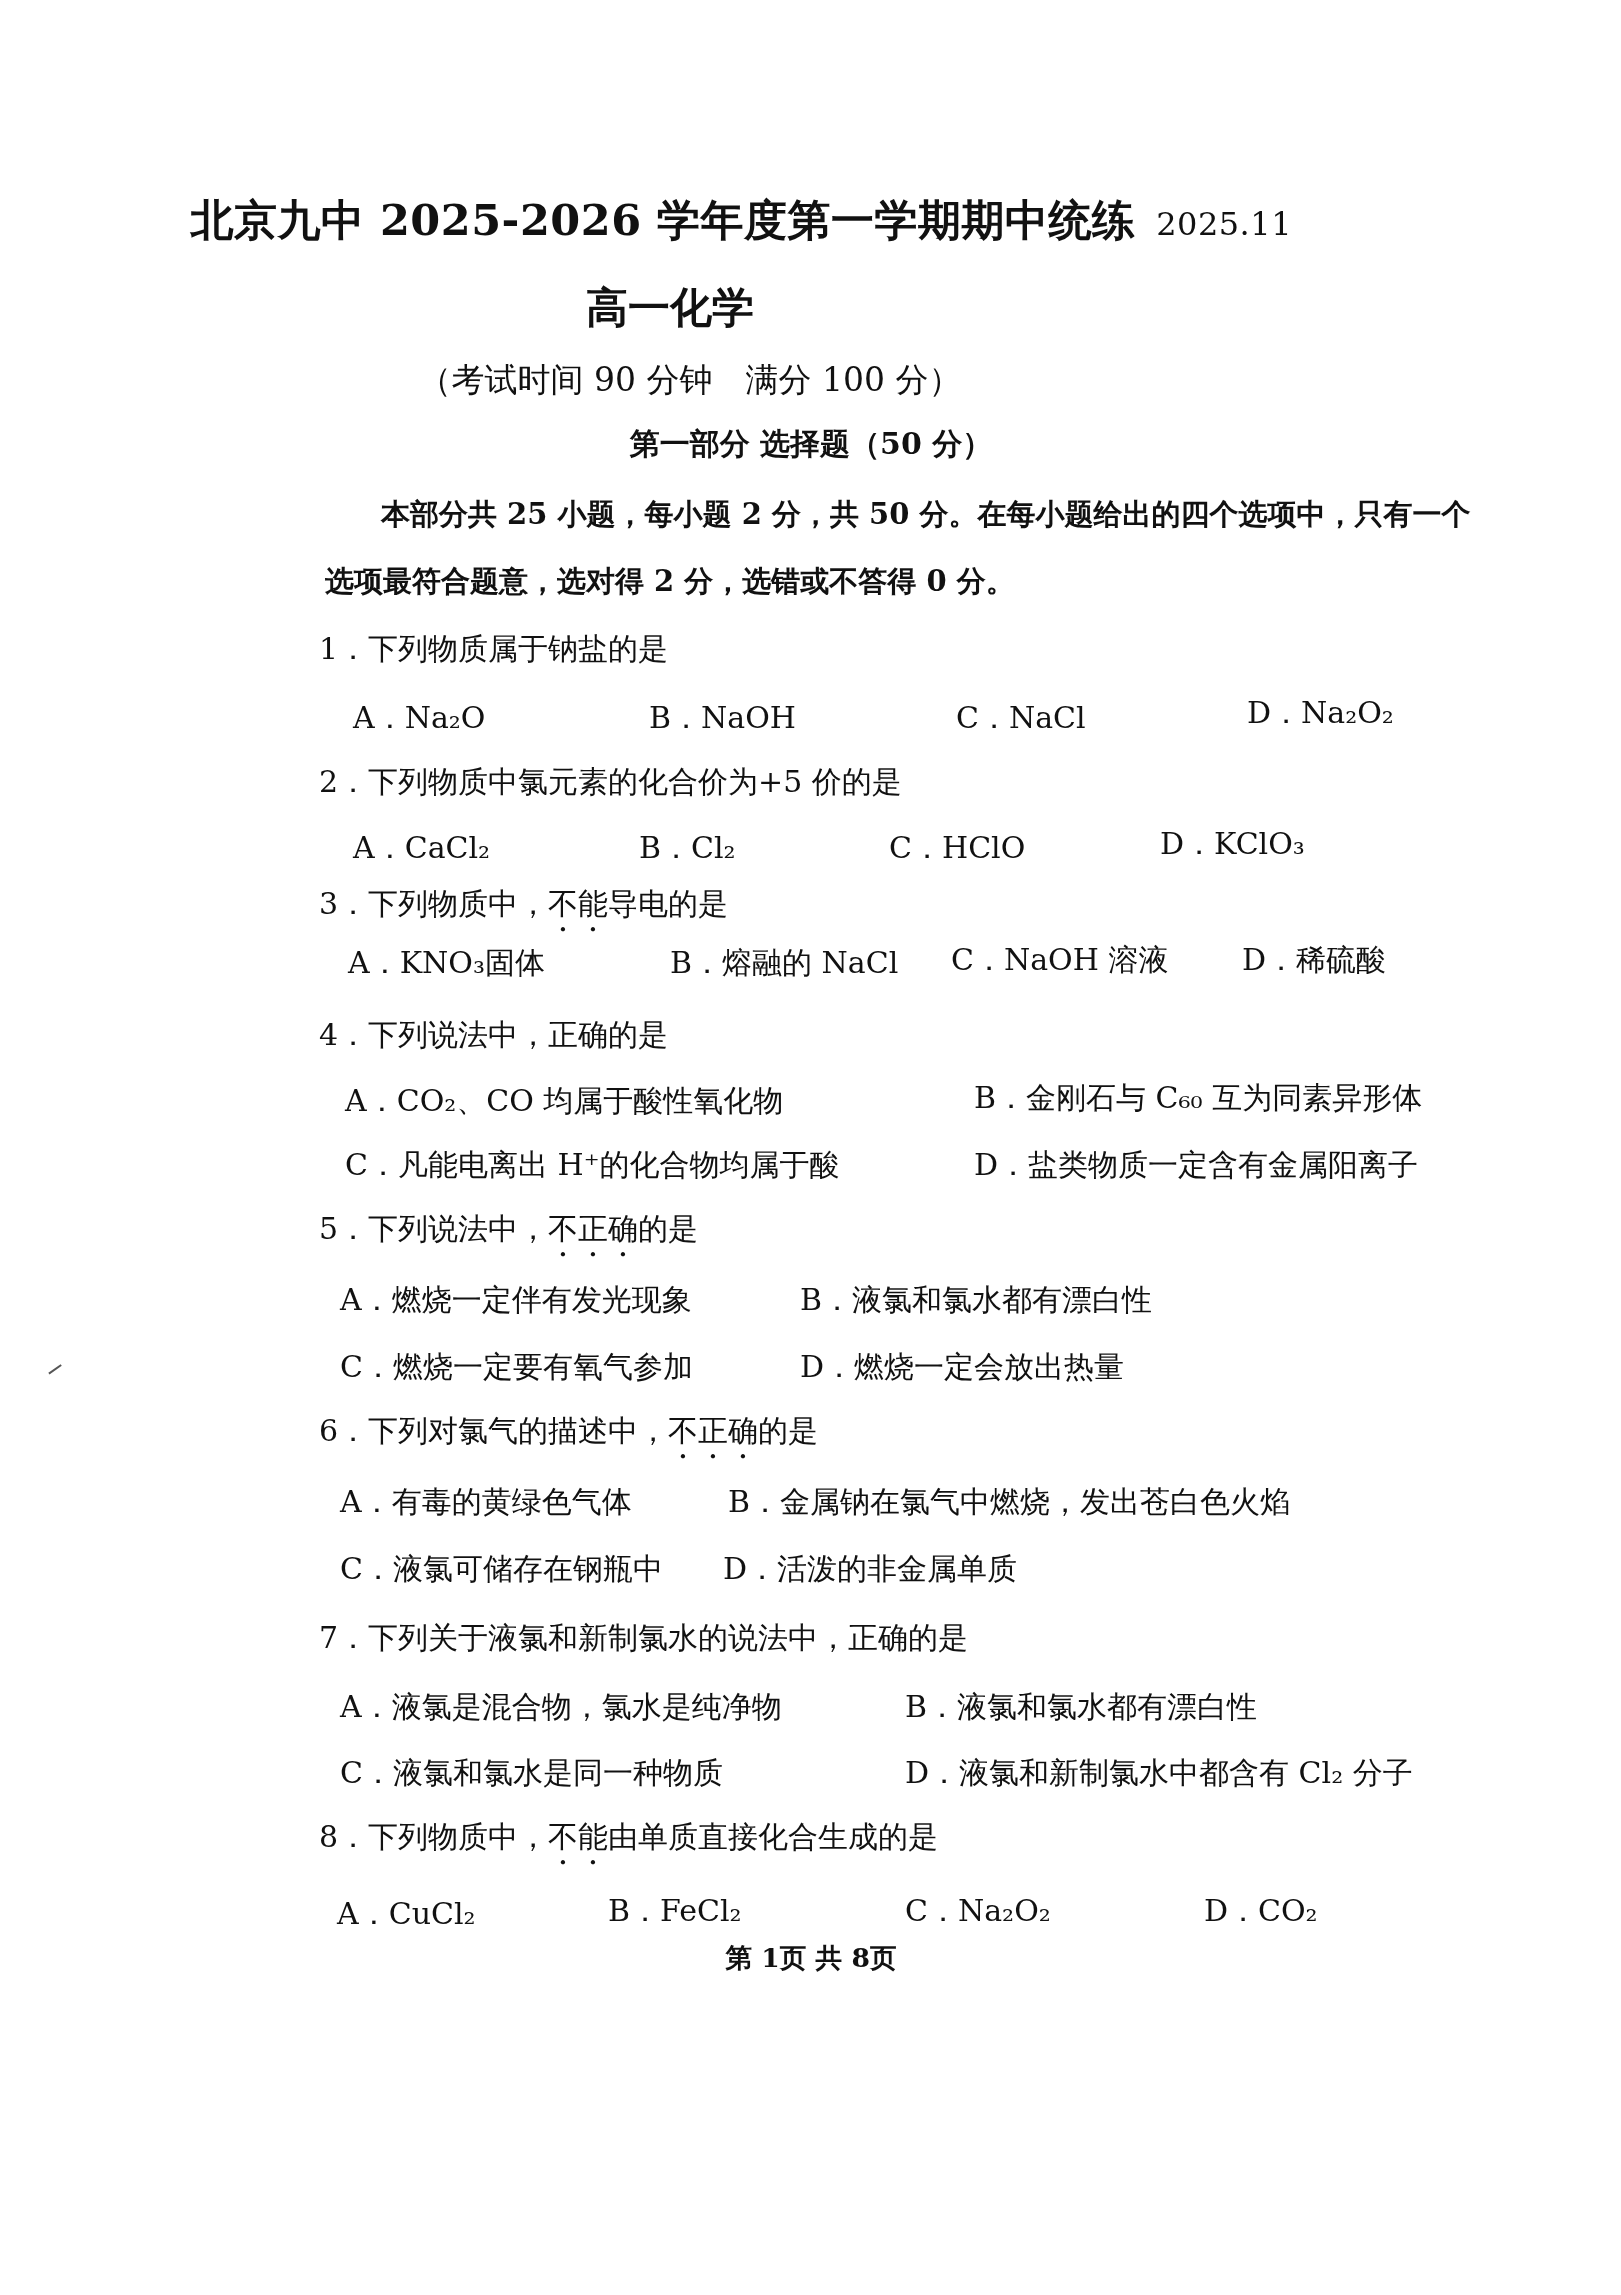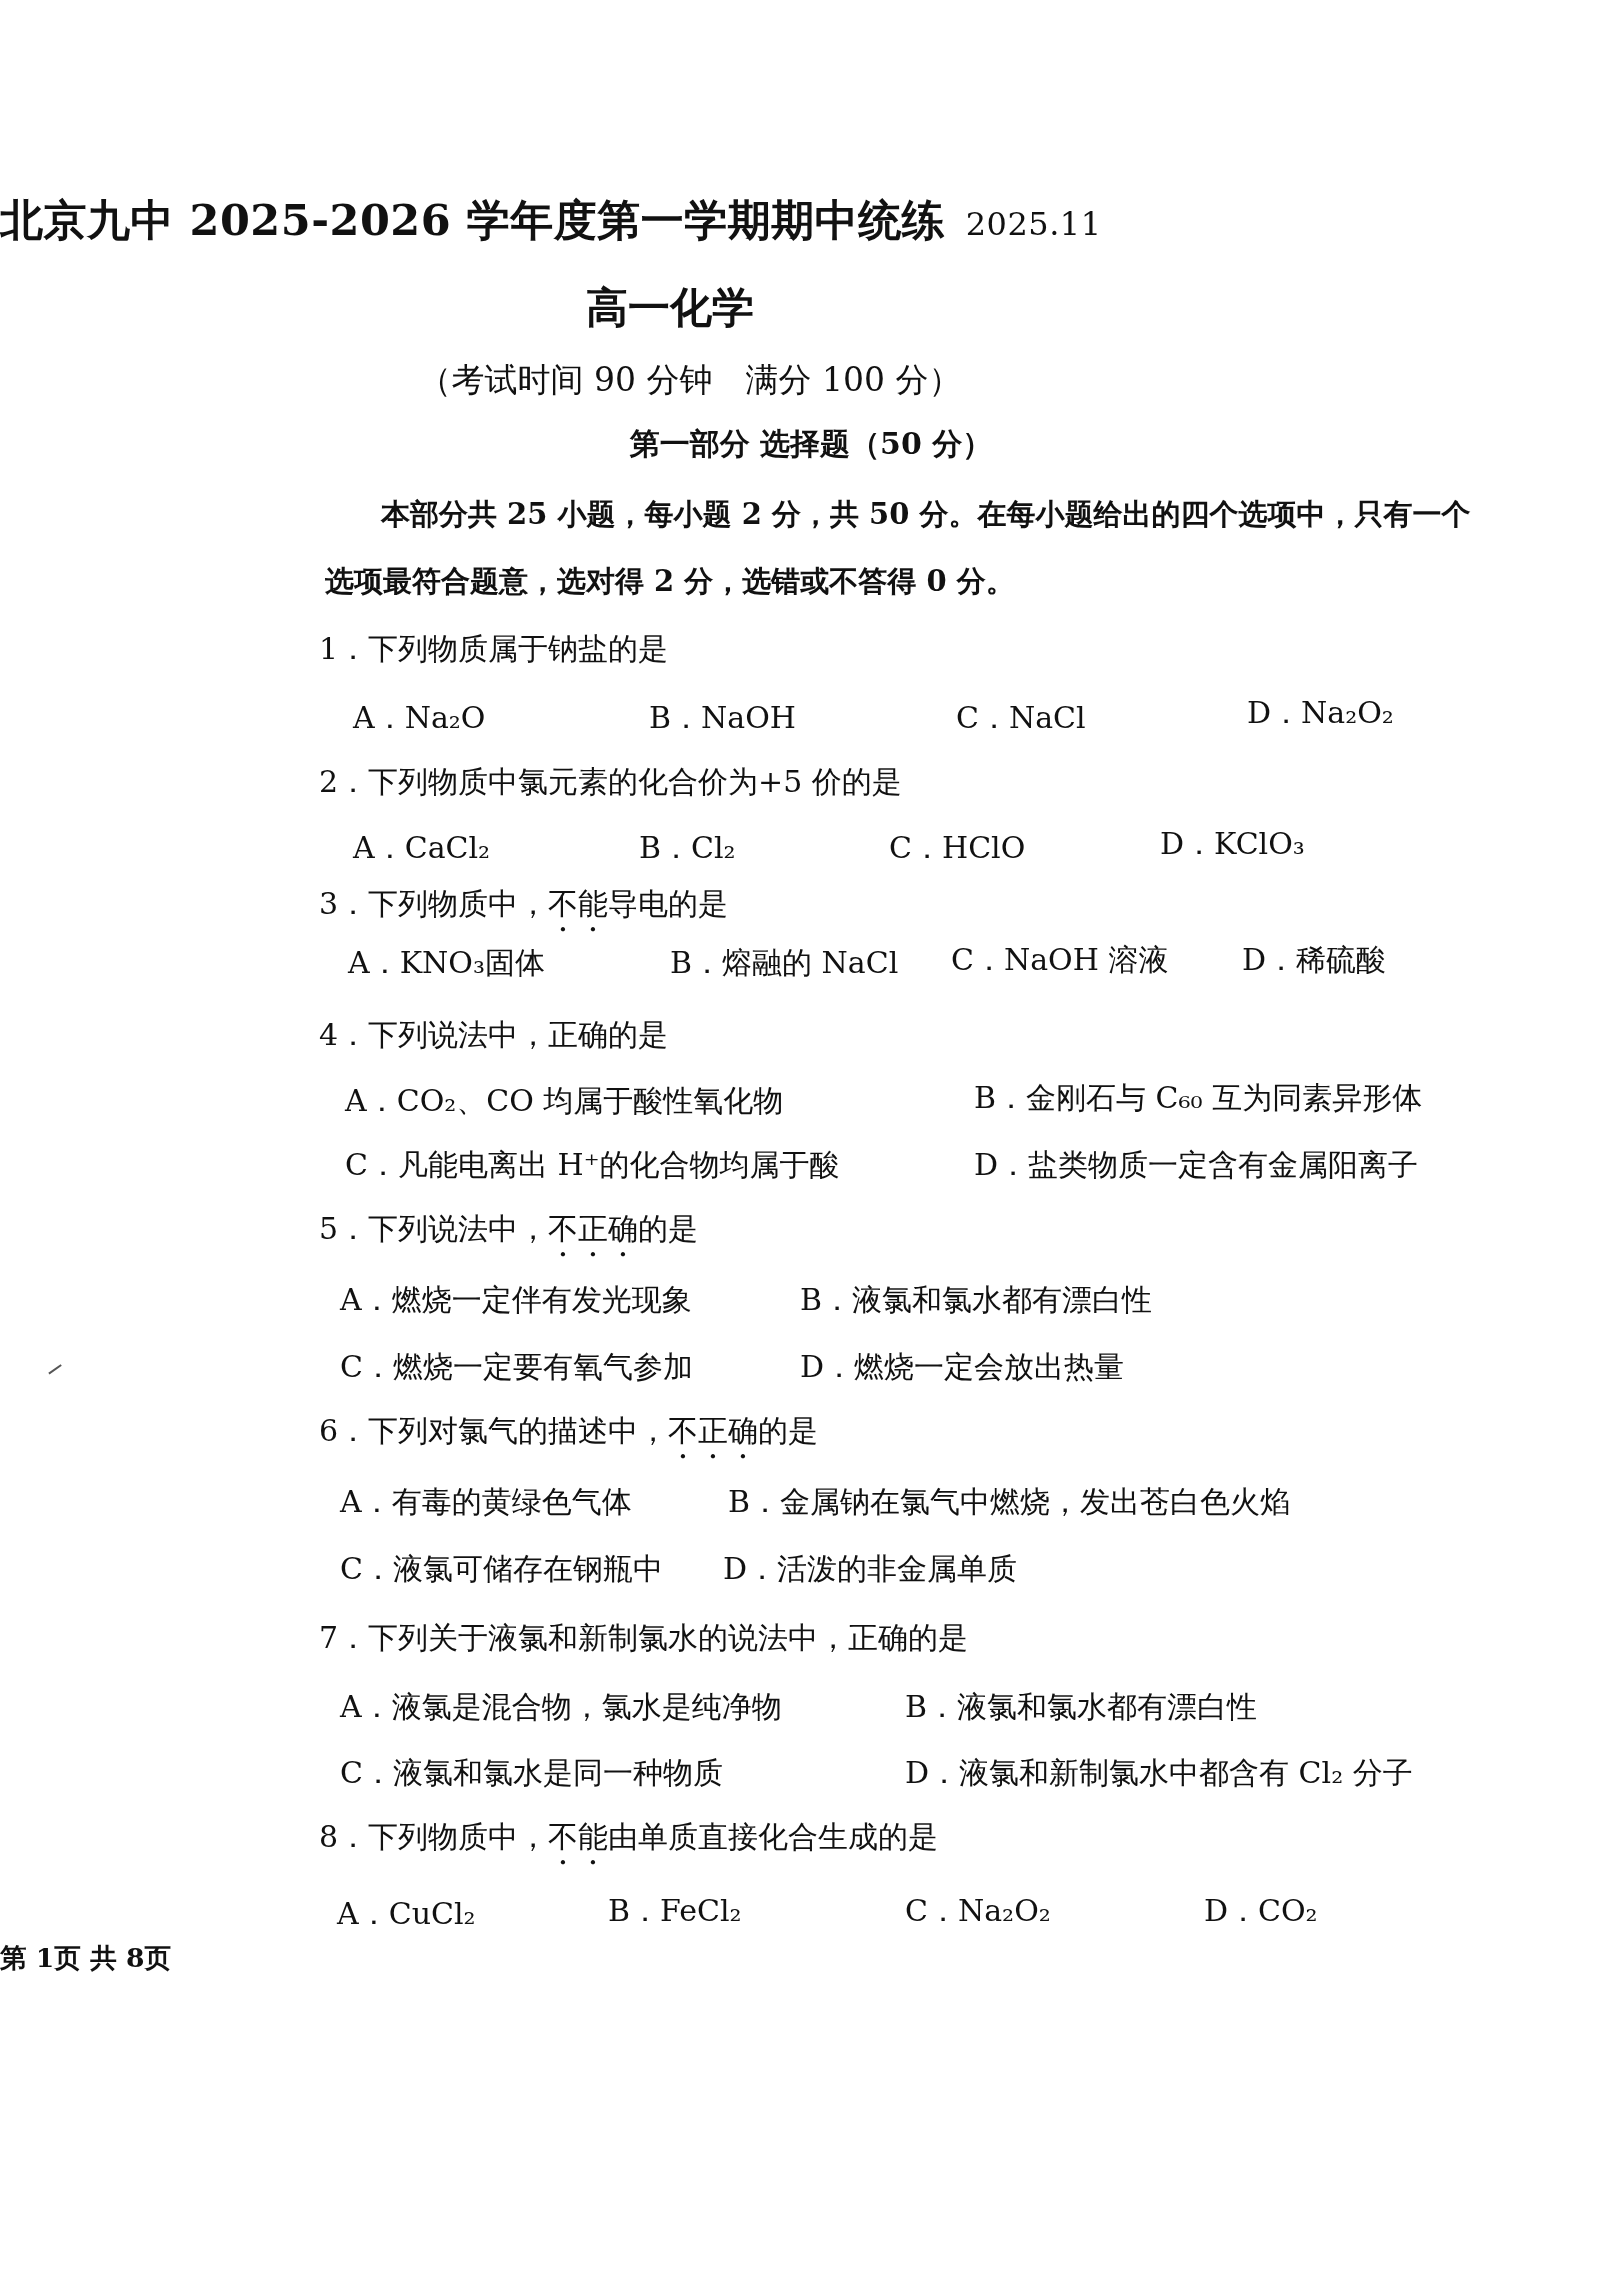--- a/index.html
+++ b/index.html
@@ -3,34 +3,34 @@
 <meta charset="utf-8">
 <style>
   html, body { margin: 0; padding: 0; background: #ffffff; }
   body {
     width: 1622px; height: 2295px; position: relative; overflow: hidden;
     font-family: "DejaVu Serif", "Liberation Serif", serif;
     color: #111111;
   }
   .abs { position: absolute; white-space: nowrap; }
   .title {
-    left: 0; width: 1292px; top: 192px; text-align: left;
+    left: 0; width: 1292px; top: 192px; text-align: right;
     font-size: 43px; font-weight: bold; letter-spacing: 0.5px;
   }
   .title .date { font-size: 32px; font-weight: normal; margin-left: 5.1px; }
   .subject { left: 0; width: 1340px; top: 280px; text-align: center; font-size: 42px; font-weight: bold; }
   .exam-info { left: 0; width: 1380px; top: 358px; text-align: center; font-size: 33px; }
   .section-title { left: 0; width: 1622px; top: 424px; text-align: center; font-size: 30px; font-weight: bold; }
   .instr { font-size: 29px; font-weight: bold; }
   .instr-1 { left: 381px; top: 495px; }
   .instr-2 { left: 325px; top: 562px; }
   .q-stem { font-size: 30px; left: 319px; text-align: right; }
   .opt { font-size: 30px; }
   .emph { text-emphasis: dot; -webkit-text-emphasis: dot; text-emphasis-position: under; -webkit-text-emphasis-position: under; }
-  .footer { left: 0; width: 1622px; top: 1940px; text-align: left; font-size: 26.6px; font-weight: bold; }
+  .footer { left: 0; width: 1622px; top: 1940px; text-align: center; font-size: 26.6px; font-weight: bold; }
   .pen-mark { left: 45px; top: 1360px; width: 15.3px; height: 9.2px; border-bottom: 2px solid #555; transform: rotate(-35deg); }
 </style>
 </head>
 <body>
 
 <div class="abs title">
   <span>北京九中 2025-2026 学年度第一学期期中统练</span>
   <span class="date">2025.11</span>
 </div>
 <div class="abs subject">高一化学</div>

